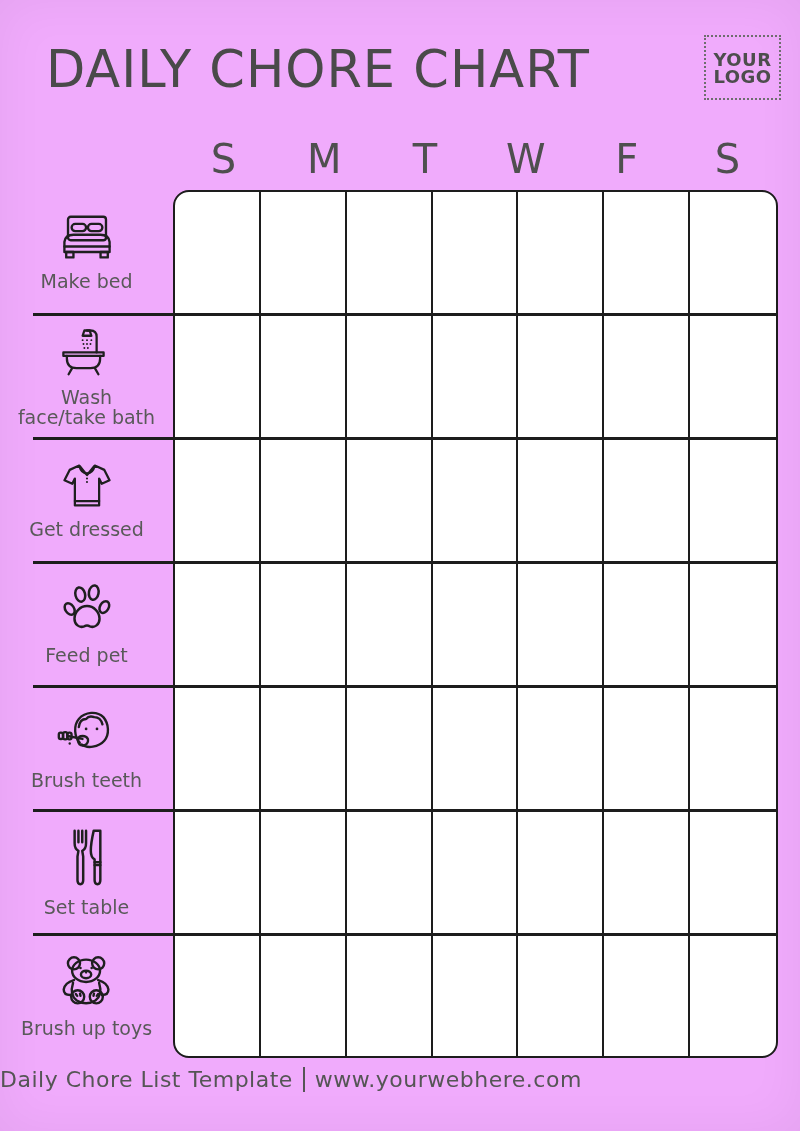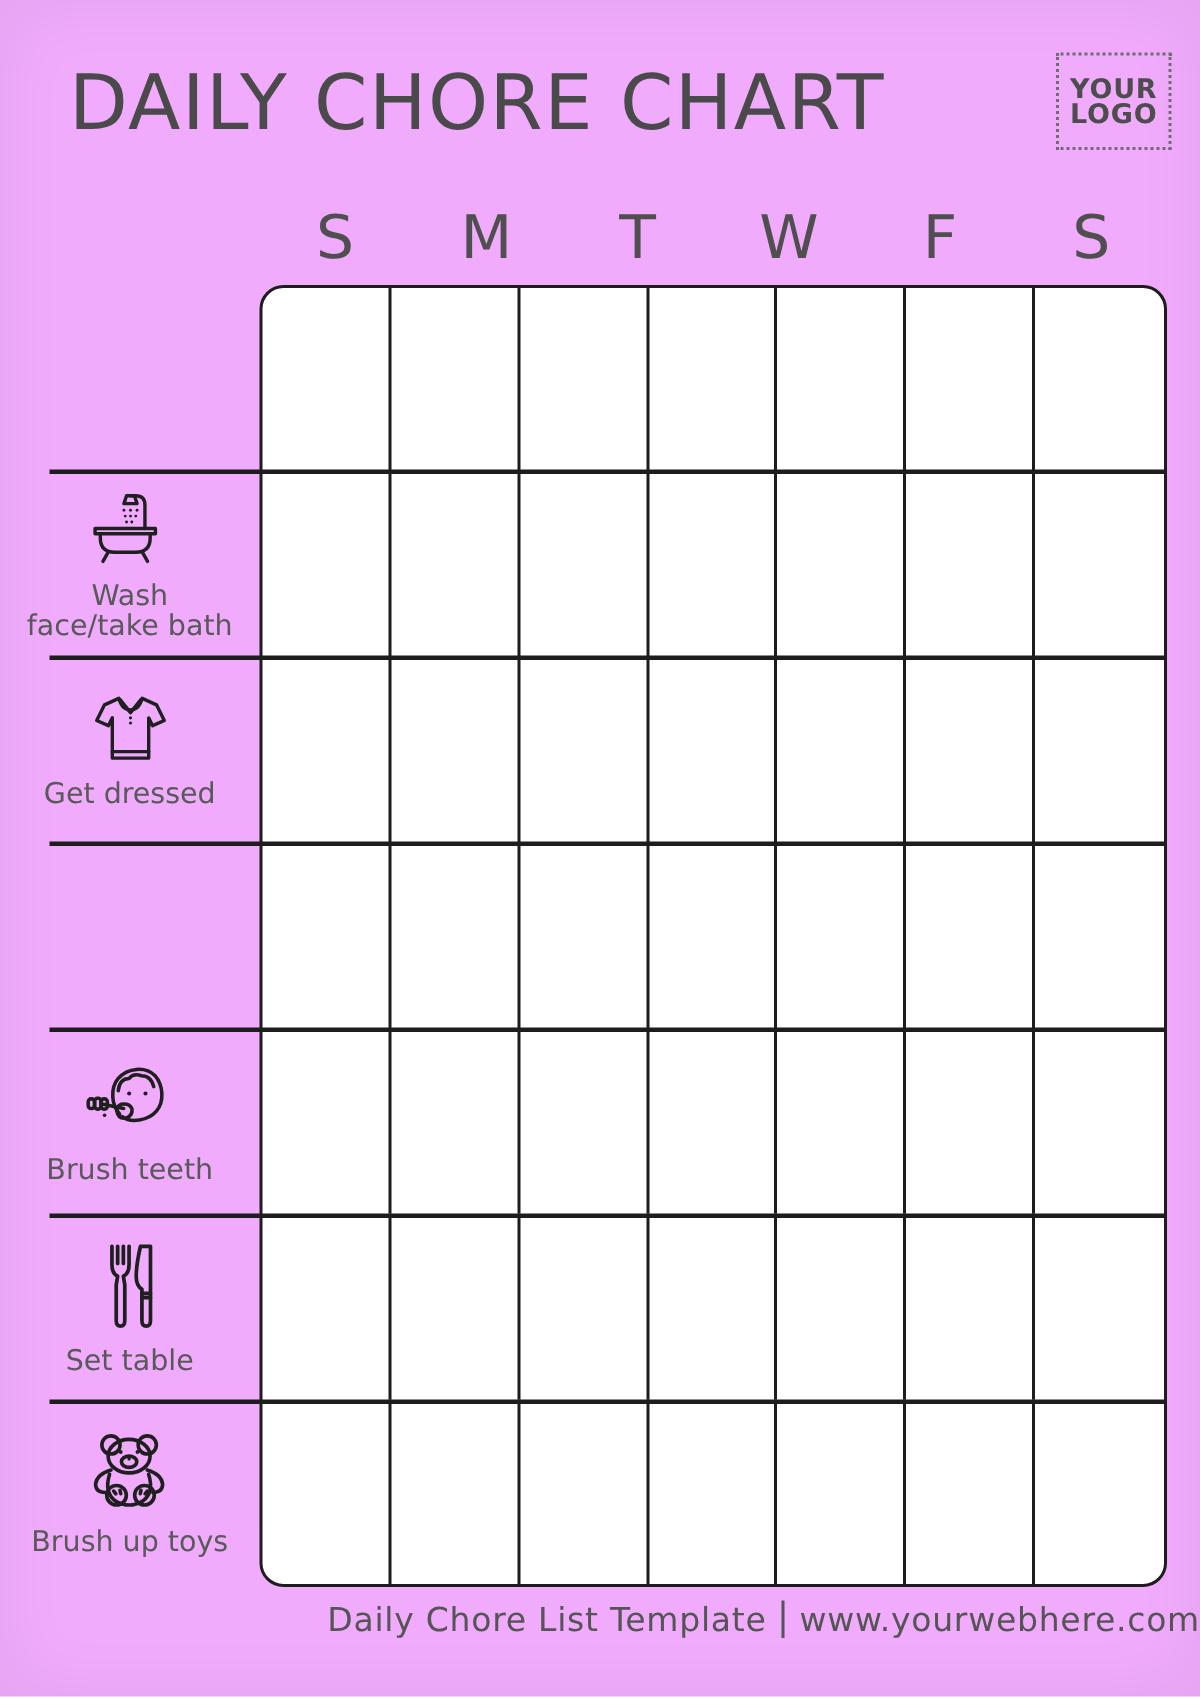--- a/index.html
+++ b/index.html
@@ -47,21 +47,21 @@
     display:flex;flex-direction:column;align-items:center;justify-content:center;
     gap:10px;
   }
   .task .icon{flex:0 0 auto;line-height:0;}
   .task svg{stroke:#1f1f1f;fill:none;stroke-width:2.6;stroke-linecap:round;stroke-linejoin:round;}
   .task svg .fdot{fill:#1f1f1f;stroke:none;}
   .task .label{color:#595959;font-size:19px;text-align:center;line-height:20px;}
   .task .label span{display:block;white-space:nowrap;}
   
   .footer1{
-    position:absolute;left:0;top:1067px;width:800px;text-align:right;
+    position:absolute;left:0;top:1067px;width:800px;text-align:left;
     font-size:22px;color:#555555;letter-spacing:0.5px;
   }
   .footer1 .bar{
     display:inline-block;width:2px;height:25px;background:#555;
     margin:0 10px;vertical-align:-5px;
   }
   .footer2{
     position:absolute;left:0;top:1099px;width:800px;text-align:center;
     font-family:"Liberation Sans", sans-serif;
     font-size:17px;color:#464646;letter-spacing:-0.3px;
@@ -140,20 +140,36 @@
       <div class="cell"></div>
   </div>
 
   <div class="hline" style="top:313px"></div>
   <div class="hline" style="top:437px"></div>
   <div class="hline" style="top:561px"></div>
   <div class="hline" style="top:685px"></div>
   <div class="hline" style="top:809px"></div>
   <div class="hline" style="top:933px"></div>
 
+  <div class="task" style="top:190px">
+    <span class="icon">
+      <svg width="58" height="47" viewBox="0 0 64 52">
+        <rect x="11" y="3" width="42" height="26" rx="3"></rect>
+        <rect x="15" y="11" width="16" height="8" rx="4"></rect>
+        <rect x="33" y="11" width="16" height="8" rx="4"></rect>
+        <path d="M7 36 V31 Q8 23 17 23 H47 Q56 23 57 31 V36"></path>
+        <rect x="7" y="36" width="50" height="6"></rect>
+        <path d="M9 42 h8 v6 h-8 z M47 42 h8 v6 h-8 z"></path>
+      </svg>
+    </span>
+    <div class="label">
+      <span>Make bed</span>
+      <span></span>
+    </div>
+  </div>
 
   <div class="task" style="top:438px">
     <span class="icon">
       <svg width="52" height="47" viewBox="0 0 60 54">
         <path d="M21 4 L10 9 L4 21 L13 25 L16 19 V50 H44 V19 L47 25 L56 21 L50 9 L39 4 C37 11 34 13 30 13 C26 13 23 11 21 4 Z"></path>
         <path d="M22 5 L30 15 L38 5"></path>
         <line x1="16" y1="45" x2="44" y2="45"></line>
         <circle class="fdot" cx="30" cy="19" r="1.2"></circle>
           <circle class="fdot" cx="30" cy="23" r="1.2"></circle>
       </svg>
@@ -181,20 +197,35 @@
         <circle class="fdot" cx="29" cy="25" r="1.1"></circle>
           <circle class="fdot" cx="33" cy="25" r="1.1"></circle>
       </svg>
     </span>
     <div class="label">
       <span>Wash</span>
       <span>face/take bath</span>
     </div>
   </div>
 
+  <div class="task" style="top:562px">
+    <span class="icon">
+      <svg width="54" height="52" viewBox="0 0 56 54">
+        <ellipse cx="21" cy="12" rx="5" ry="7.5" transform="rotate(-14 21 12)"></ellipse>
+        <ellipse cx="35" cy="10" rx="5" ry="7.5" transform="rotate(10 35 10)"></ellipse>
+        <ellipse cx="10" cy="27" rx="4.5" ry="6.5" transform="rotate(-34 10 27)"></ellipse>
+        <ellipse cx="46" cy="25" rx="4.5" ry="6.5" transform="rotate(30 46 25)"></ellipse>
+        <path d="M28 24 C35 24 41 30 41 37 C41 43 36 47 31 45 C29 44 27 44 25 45 C20 47 15 43 15 37 C15 30 21 24 28 24 Z"></path>
+      </svg>
+    </span>
+    <div class="label">
+      <span>Feed pet</span>
+      <span></span>
+    </div>
+  </div>
 
   <div class="task" style="top:810px">
     <span class="icon">
       <svg width="44" height="59" viewBox="0 0 46 62">
         <path d="M10 3 V16 Q10 22 14 24 L13 30 V55 Q13 59 16 59 Q19 59 19 55 V30 L18 24 Q22 22 22 16 V3"></path>
         <path d="M14 3 V15 M18 3 V15"></path>
         <path d="M30 3 Q27 16 27 24 Q27 31 31 33 V55 Q31 59 34 59 Q37 59 37 55 V3 Z"></path>
         <path d="M31 36 H37 M31 39 H37"></path>
       </svg>
     </span>

